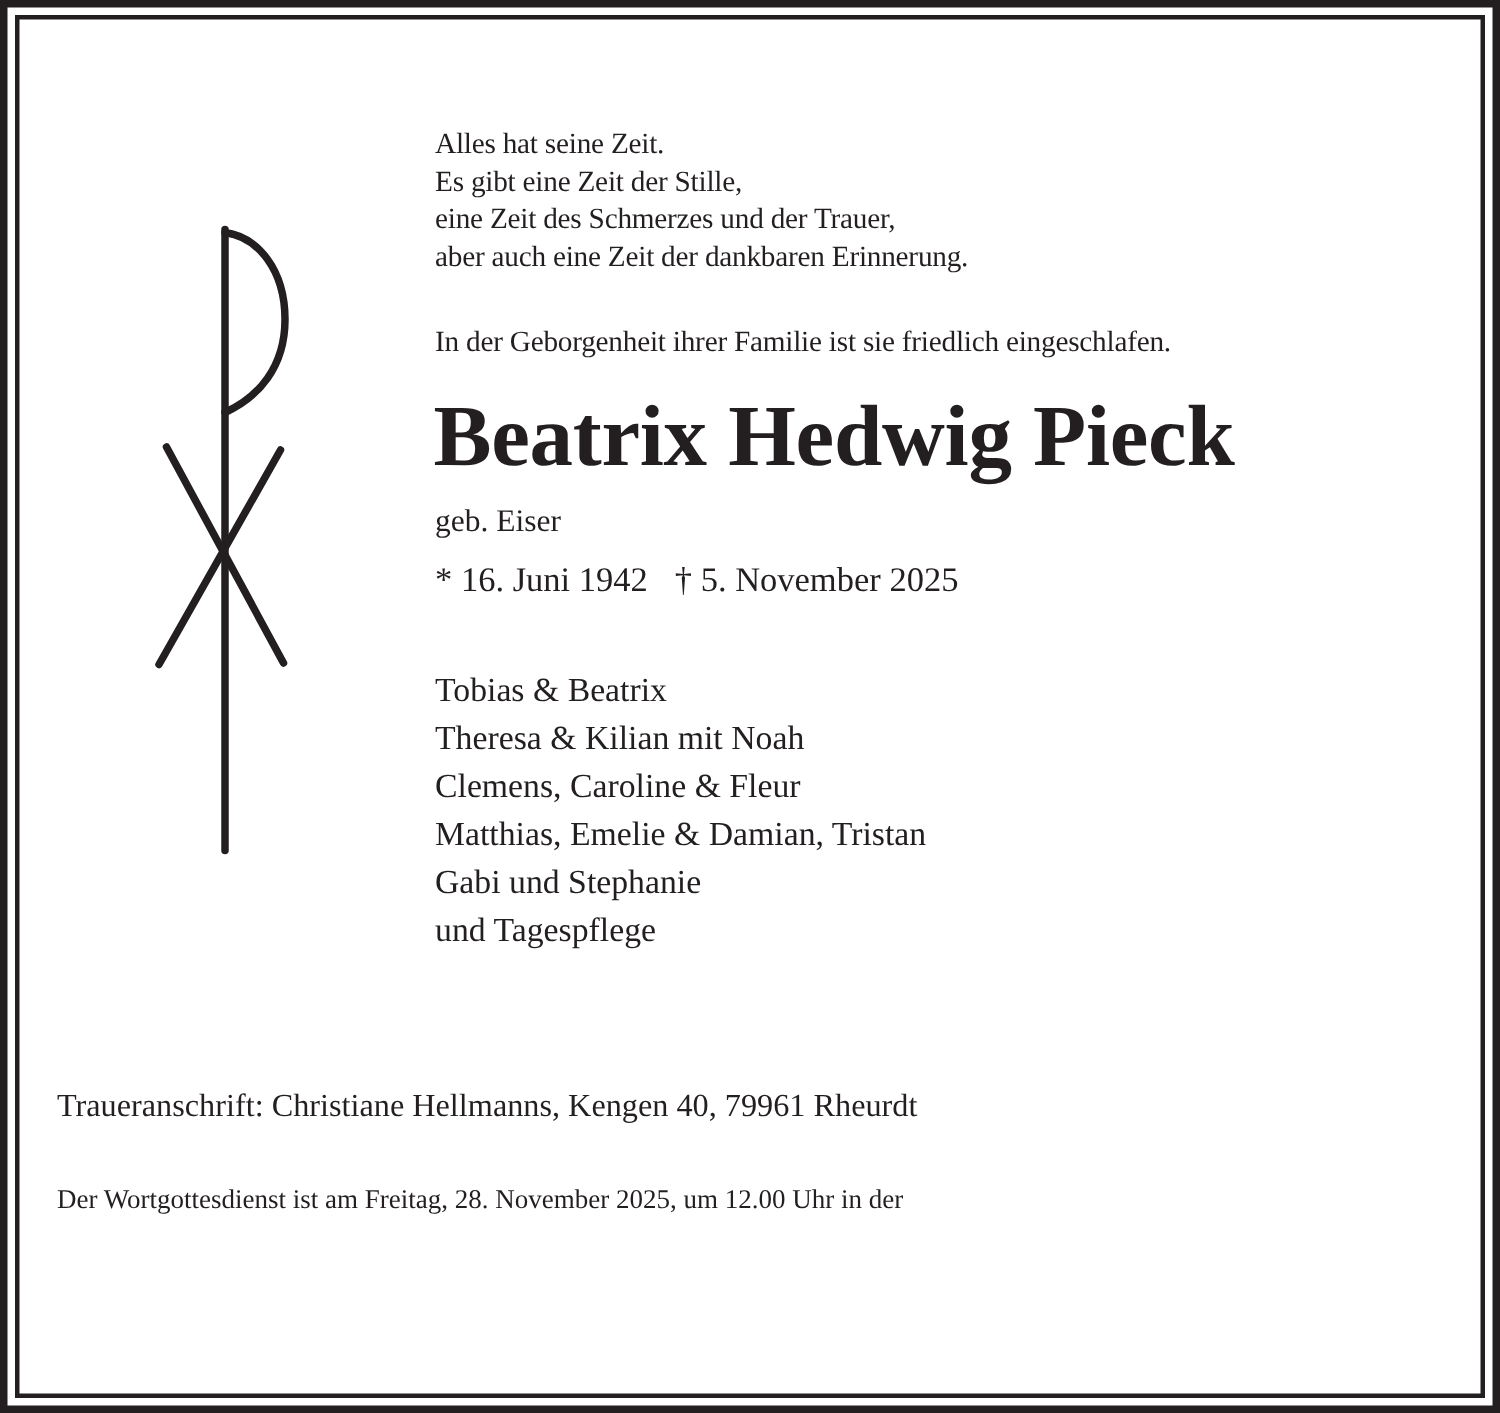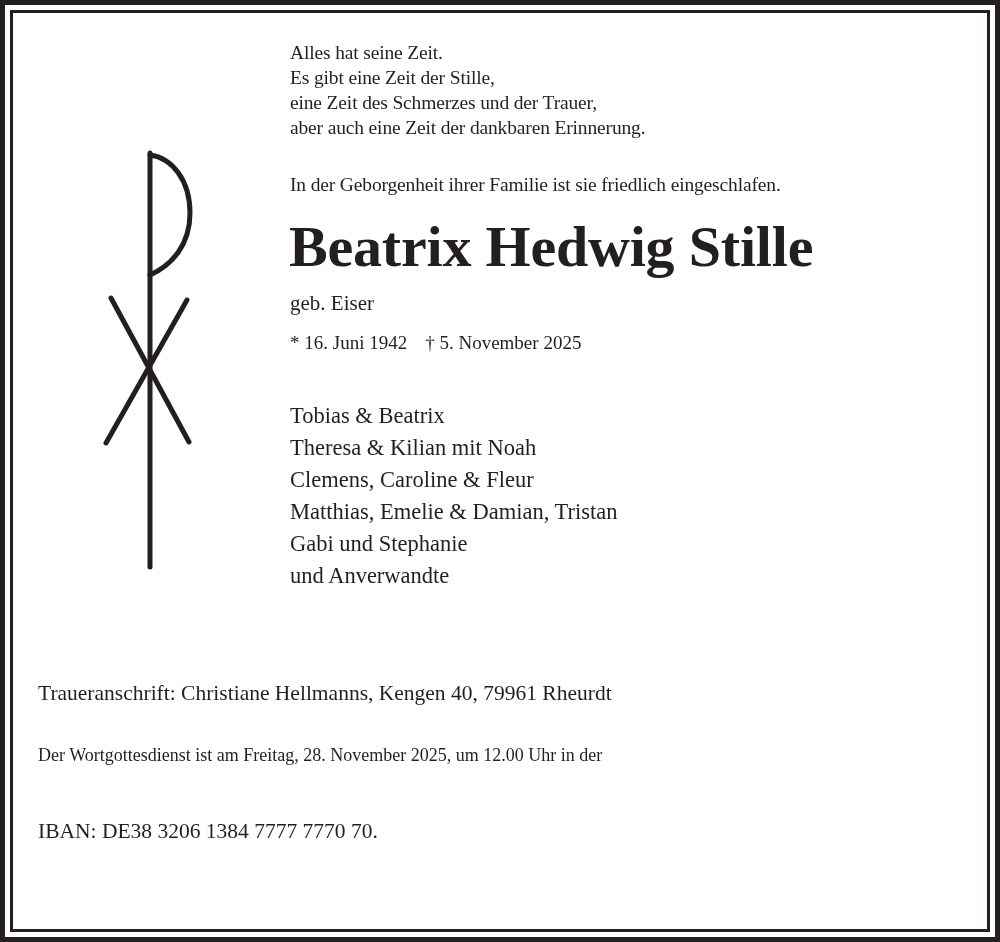--- a/index.html
+++ b/index.html
@@ -32,20 +32,21 @@
     .symbol {
       position: absolute;
       left: 95px;
       top: 145px;
       width: 110px;
       height: 430px;
     }
     .text-block {
       position: absolute;
       white-space: nowrap;
+      margin-top: 44px;
     }
     .poem {
       left: 290px;
       top: 40px;
       font-size: 19.5px;
       line-height: 25px;
       letter-spacing: -0.15px;
     }
     .poem .line { display: block; }
     .intro {
@@ -65,21 +66,21 @@
     }
     .maiden {
       left: 290px;
       top: 290px;
       font-size: 21px;
       line-height: 26px;
     }
     .dates {
       left: 290px;
       top: 329px;
-      font-size: 19px;
+      font-size: 23px;
       line-height: 28px;
     }
     .dates .death { margin-left: 18px; }
     .family {
       left: 290px;
       top: 400px;
       font-size: 22.5px;
       line-height: 32px;
     }
     .family .line { display: block; }
@@ -123,38 +124,37 @@
 
 <div class="text-block poem">
   <span class="line">Alles hat seine Zeit.</span>
   <span class="line">Es gibt eine Zeit der Stille,</span>
   <span class="line">eine Zeit des Schmerzes und der Trauer,</span>
   <span class="line">aber auch eine Zeit der dankbaren Erinnerung.</span>
 </div>
 
 <div class="text-block intro">In der Geborgenheit ihrer Familie ist sie friedlich eingeschlafen.</div>
 
-<div class="text-block name">Beatrix Hedwig Stille</div>
+<div class="text-block name">Beatrix Hedwig Pieck</div>
 
 <div class="text-block maiden">geb. Eiser</div>
 
 <div class="text-block dates">
   <span>* 16. Juni 1942</span><span class="death">† 5. November 2025</span>
 </div>
 
 <div class="text-block family">
   <span class="line">Tobias &amp; Beatrix</span>
   <span class="line">Theresa &amp; Kilian mit Noah</span>
   <span class="line">Clemens, Caroline &amp; Fleur</span>
   <span class="line">Matthias, Emelie &amp; Damian, Tristan</span>
   <span class="line">Gabi und Stephanie</span>
-  <span class="line">und Anverwandte</span>
+  <span class="line">und Tagespflege</span>
 </div>
 
 <div class="text-block address">Traueranschrift: Christiane Hellmanns, Kengen 40, 79961 Rheurdt</div>
 
 <div class="text-block service">
   <span class="line">Der Wortgottesdienst ist am Freitag, 28. November 2025, um 12.00 Uhr in der</span>
 </div>
 
 <div class="text-block donation">
-  <span class="line">IBAN: DE38 3206 1384 7777 7770 70.</span>
 </div>
 
 </body></html>

